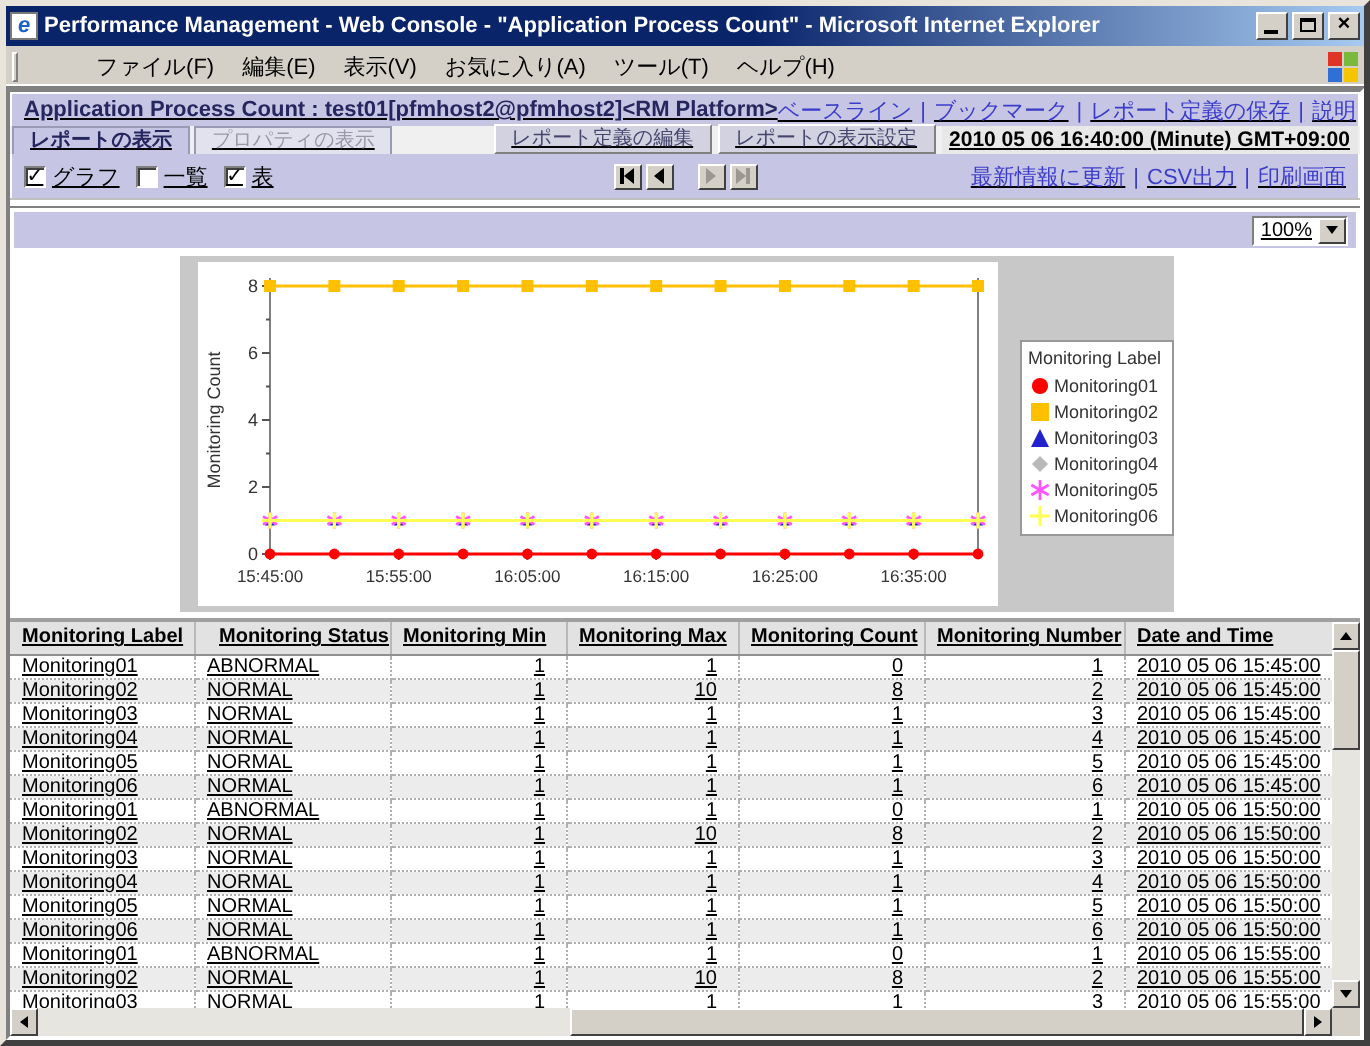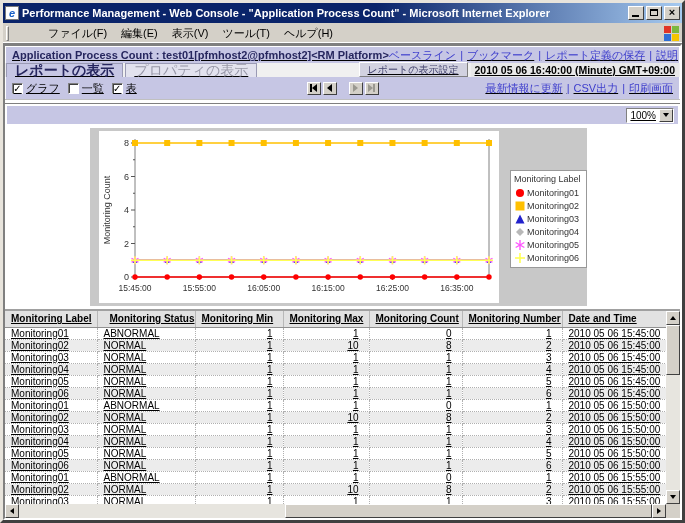--- a/index.html
+++ b/index.html
@@ -35,21 +35,21 @@
   .client { flex:1; border:2px solid; border-color:#808080 #fff #fff #808080; background:#fff;
     display:flex; flex-direction:column; overflow:hidden;text-decoration:underline; }
 
   .report-header { height:16px; background:#c6c6e4; display:flex; align-items:center; padding:0 6px; flex:none; margin:1px 1px 0 1px; }
   .report-title { font-weight:bold; color:#26265e; font-size:11px; white-space:nowrap; flex:1; }
   .hlinks { white-space:nowrap; }
   .link { color:#3c3ccc; cursor:pointer; text-decoration:none; font-size:11px; }
   .sep { color:#3c3ccc; margin:0 4px; }
 
   .tab-row { height:14px; display:flex; align-items:flex-end; background:#f0f0f0; flex:none; padding:0 1px; }
-  .tab { padding:0 8px; font-size:14px; line-height:13px; white-space:nowrap; border:1px solid #9a9ab4; border-bottom:none; cursor:pointer; }
+  .tab { padding:0 8px; font-size:10px; line-height:13px; white-space:nowrap; border:1px solid #9a9ab4; border-bottom:none; cursor:pointer; }
   .tab.active { background:#c6c6e4; color:#26265e; font-weight:bold; }
   .tab.inactive { background:#e2e2ee; color:#9898a8; margin-left:2px; }
   .tab-row .spacer { flex:1; }
   .tab-btn { padding:0 8px; font-size:10px; line-height:13px; background:#d2d2e0; color:#44446e; white-space:nowrap;
     border:1px solid; border-color:#fff #808080 #808080 #fff; margin-right:3px; cursor:pointer; }
   .datetime { font-weight:bold; color:#000; font-size:10.5px; background:#e8e8e8; padding:0 4px; line-height:14px; white-space:nowrap; }
 
   .toolbar-row { height:22px; background:#c6c6e4; display:flex; align-items:center; padding:0 6px; flex:none; margin:0 1px; }
   .cb-group { display:flex; align-items:center; flex:1; }
   .cb-wrap { display:flex; align-items:center; margin-right:8px; cursor:pointer; }
@@ -130,20 +130,21 @@
         <span class="xglyph">×</span>
       </span>
   </div>
 
   <div class="menubar">
     <span class="menu-grip"></span>
     <span id="menu-items" style="display:flex;margin-left:28px;">
         <span class="menu-item">ファイル(F)</span>
         <span class="menu-item">編集(E)</span>
         <span class="menu-item">表示(V)</span>
+        <span class="menu-item">お気に入り(A)</span>
         <span class="menu-item">ツール(T)</span>
         <span class="menu-item">ヘルプ(H)</span>
       </span>
     <span class="spacer"></span>
     <span class="win-logo">
       <i style="background:#e03427;"></i>
         <i style="background:#7bb83e;"></i>
       <i style="background:#2f6fd6;"></i>
         <i style="background:#f5c400;"></i>
     </span>
@@ -156,20 +157,21 @@
       <span class="hlinks" id="header-links"><a class="link">ベースライン</a><span class="sep">|</span><a class="link">ブックマーク</a><span class="sep">|</span><a class="link">レポート定義の保存</a><span class="sep">|</span><a class="link">説明</a></span>
     </div>
 
     <div class="tab-row">
       <span id="left-tabs" style="display:flex;align-items:flex-end;">
           <span class="tab active">レポートの表示</span>
           <span class="tab inactive">プロパティの表示</span>
         </span>
       <span class="spacer"></span>
       <span id="right-tabs" style="display:flex;align-items:flex-end;">
+          <span class="tab-btn">レポート定義の編集</span>
           <span class="tab-btn">レポートの表示設定</span>
         </span>
       <span class="datetime">2010 05 06 16:40:00  (Minute)  GMT+09:00</span>
     </div>
 
     <div class="toolbar-row">
       <span class="cb-group" id="checkbox-group">
           <span class="cb-wrap">
             <span class="checkbox">✓</span>
             <span class="cb-label">グラフ</span>

